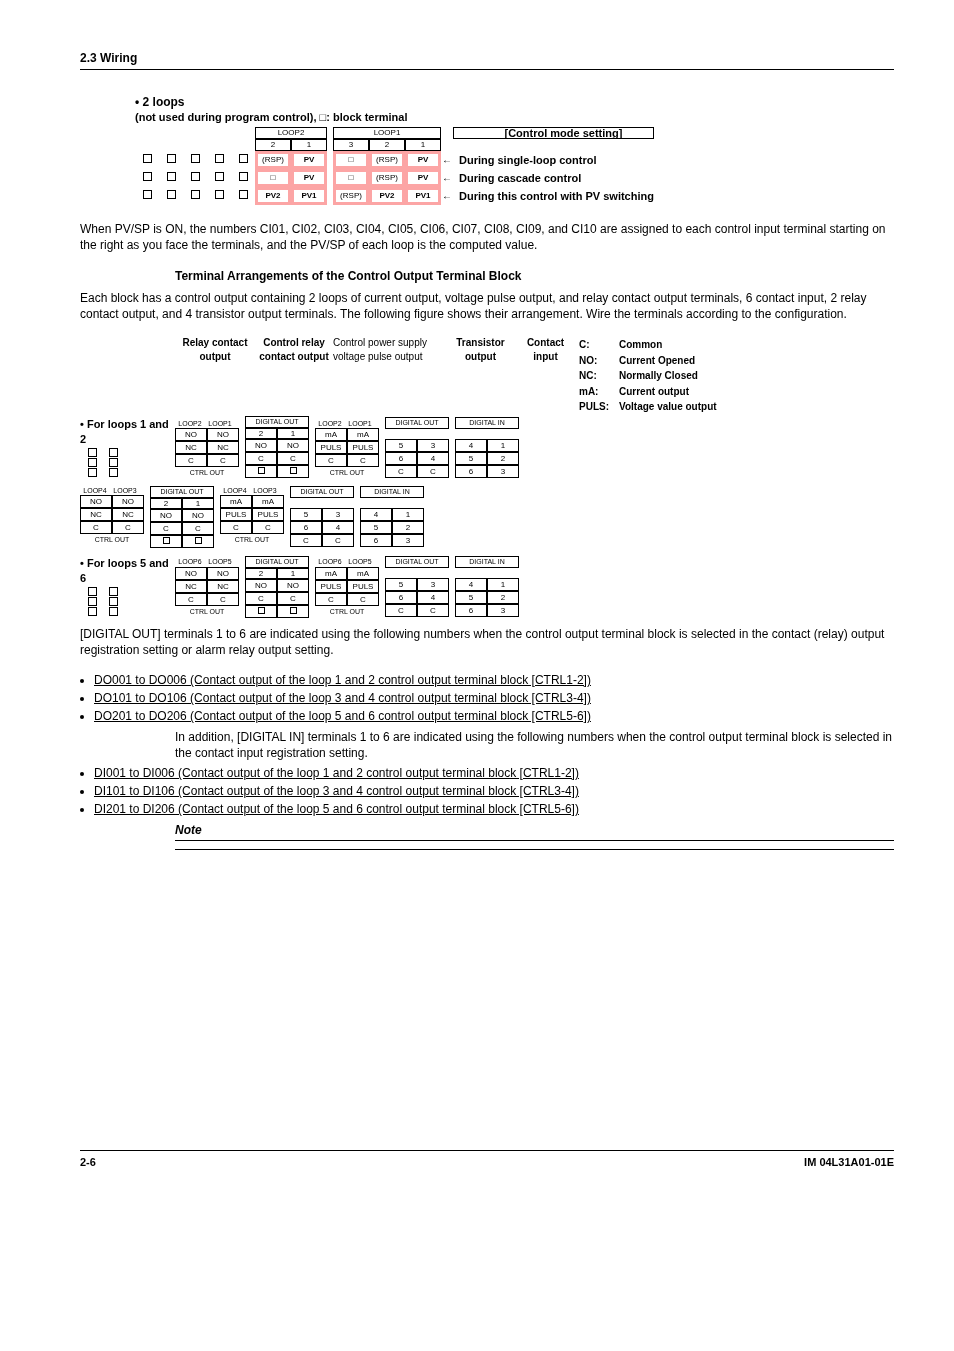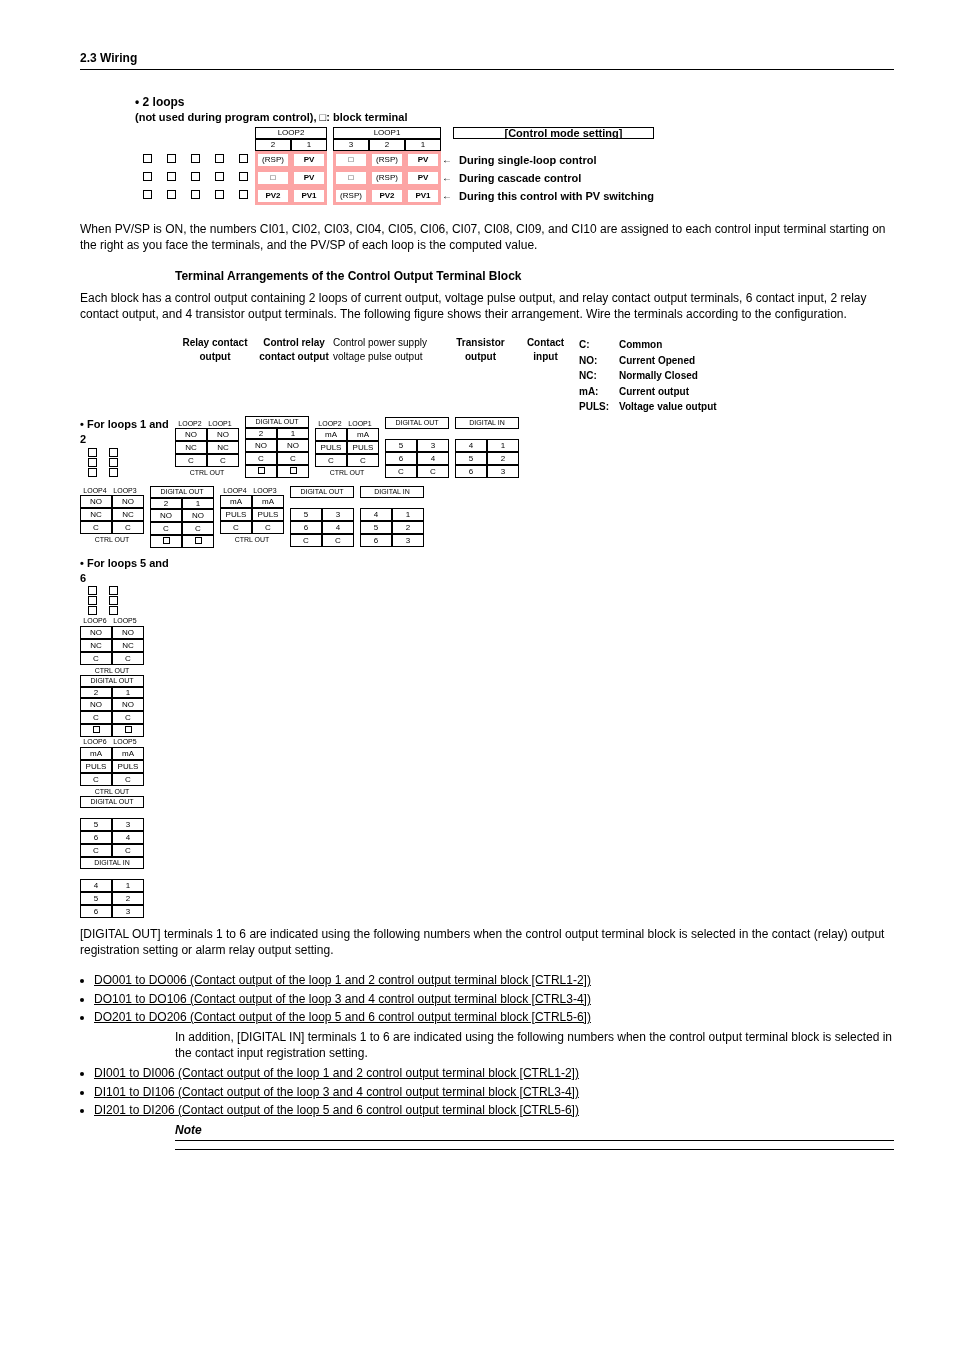--- a/index.html
+++ b/index.html
@@ -389,21 +389,21 @@
             <div class="tcell" style="width: 30px;">2</div>
           </div>
           <div class="pair">
             <div class="tcell" style="width: 30px;">6</div>
             <div class="tcell" style="width: 30px;">3</div>
           </div>
         </div>
       </div>
     </div>
     <div class="blk-set">
-      <div style="display: flex; align-items: flex-start; flex-direction: column;">
+      <div style="display: flex; align-items: center;">
         <div style="width: 95px;">
           <div style="font-size: 11px; font-weight: bold;">• For loops 5 and 6</div>
           <div class="unused-row" style="margin-left: 8px;">
             <span class="sq"></span>
             <span class="sq"></span>
           </div>
           <div class="unused-row" style="margin-left: 8px;">
             <span class="sq"></span>
             <span class="sq"></span>
           </div>

